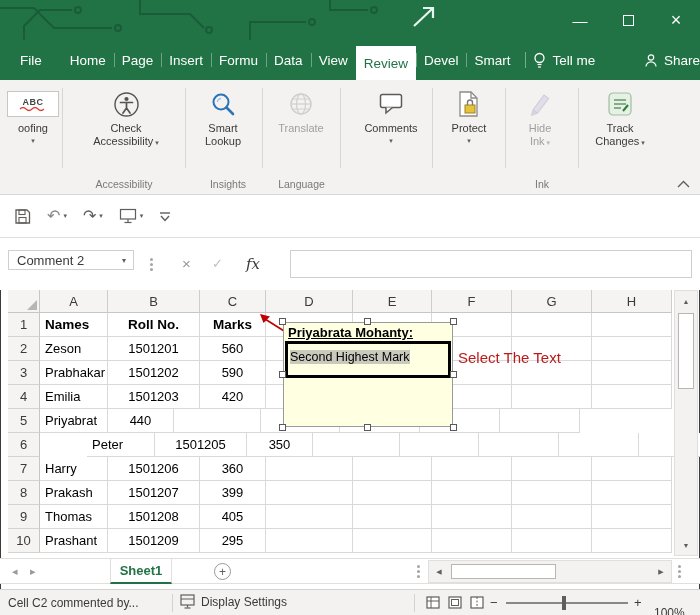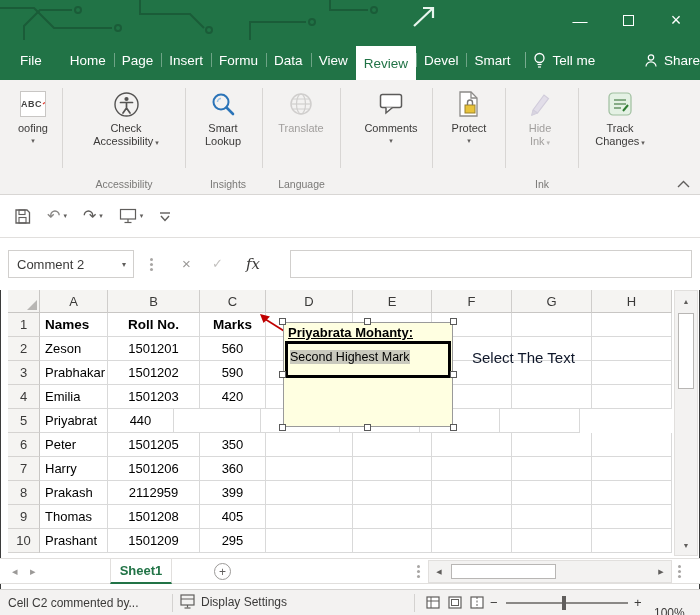--- a/index.html
+++ b/index.html
@@ -29,32 +29,32 @@
   .rsep { position:absolute; top:8px; bottom:26px; width:1px; background:#d8d6d4; }
   .rbtn { position:absolute; top:6px; display:flex; flex-direction:column; align-items:center; font-size:11px; color:#3b3a39; cursor:pointer; text-align:center; }
   .rbtn .ric { height:36px; display:flex; align-items:center; justify-content:center; }
   .rbtn .lbl { line-height:13px; }
   .rbtn.dis { color:#a19f9d; }
   .rbtn.dis svg { opacity:.45; }
   .chev { font-size:7px; color:#605e5c; margin-top:2px; }
   .chev.inline { margin:0 0 0 2px; }
   .rbtn.dis .chev { color:#b8b6b4; }
   .glabel { position:absolute; bottom:4px; text-align:center; font-size:10.5px; color:#7a7977; }
-  .abc-box { width:26px; height:26px; background:#fff; border:1px solid #c8c6c4; display:flex; flex-direction:row; align-items:center; justify-content:center; font-size:9px; font-weight:bold; color:#444; letter-spacing:.5px; }
+  .abc-box { width:52px; height:26px; background:#fff; border:1px solid #c8c6c4; display:flex; flex-direction:column; align-items:center; justify-content:center; font-size:9px; font-weight:bold; color:#444; letter-spacing:.5px; }
   .collapse-chev { position:absolute; right:10px; bottom:6px; cursor:pointer; }
 
   
   .quickbar { position:absolute; top:195px; left:0; width:700px; height:43px; background:#fff; border-bottom:1px solid #e1dfdd; display:flex; align-items:center; gap:16px; padding-left:14px; }
   .qitem { display:flex; align-items:center; gap:3px; color:#605e5c; cursor:pointer; }
   .uarrow { font-size:16px; line-height:16px; color:#605e5c; }
   .qchev { font-size:7px; color:#605e5c; }
 
   
   .fbar { position:absolute; top:238px; left:0; width:700px; height:52px; background:#fff; }
-  .namebox { position:absolute; left:8px; top:12px; width:126px; height:28px; border:1px solid #d1cfcd; background:#fff; display:flex; align-items:center; font-size:13px; color:#3b3a39; padding-left:8px; cursor:pointer; }
+  .namebox { position:absolute; left:8px; top:12px; width:126px; height:20px; border:1px solid #d1cfcd; background:#fff; display:flex; align-items:center; font-size:13px; color:#3b3a39; padding-left:8px; cursor:pointer; }
   .namebox .nb-chev { position:absolute; right:7px; font-size:8px; color:#605e5c; }
   .fdots { position:absolute; left:150px; top:20px; width:3px; height:3px; border-radius:50%; background:#a8a6a4; box-shadow:0 5px 0 #a8a6a4, 0 10px 0 #a8a6a4; }
   .fcancel { position:absolute; left:182px; top:17px; font-size:15px; color:#9a9896; cursor:pointer; }
   .fenter { position:absolute; left:212px; top:18px; font-size:13px; color:#c3c1bf; cursor:pointer; }
   .ffx { position:absolute; left:246px; top:17px; font-size:15px; font-style:italic; font-family:"DejaVu Serif", serif; color:#3b3a39; cursor:pointer; }
   .finput { position:absolute; left:290px; top:12px; width:402px; height:28px; border:1px solid #d1cfcd; background:#fff; font-size:13px; padding:5px 6px; cursor:text; }
 
   
   .grid { position:absolute; left:8px; top:290px; }
   #col-headers { display:flex; }
@@ -76,21 +76,21 @@
   
   .comment-box { position:absolute; left:283px; top:322px; width:170px; height:105px; background:#ffffe1; border:1px solid #9a9a9a; z-index:5; cursor:move; }
   .c-author { font-weight:bold; text-decoration:underline; font-size:13px; color:#000; padding:2px 0 0 4px; white-space:nowrap; }
   .c-selbox { position:absolute; left:1px; top:18px; width:166px; height:37px; border:3px solid #000; background:#ffffe1; padding:3px 2px; cursor:text; }
   .c-seltext { font-size:12.5px; color:#000; background:#c9c9bd; display:inline; }
   .hdl { position:absolute; width:7px; height:7px; background:#fff; border:1px solid #5a5a5a; z-index:6; cursor:pointer; }
   .h-tl{left:-5px;top:-5px;} .h-tc{left:calc(50% - 4px);top:-5px;} .h-tr{right:-5px;top:-5px;}
   .h-ml{left:-5px;top:calc(50% - 4px);} .h-mr{right:-5px;top:calc(50% - 4px);}
   .h-bl{left:-5px;bottom:-5px;} .h-bc{left:calc(50% - 4px);bottom:-5px;} .h-br{right:-5px;bottom:-5px;}
   .c-arrow { position:absolute; left:256px; top:312px; z-index:4; }
-  .overlay-text { position:absolute; left:458px; top:349px; font-size:15px; color:#0f172a; z-index:3;margin-left:14px; }
+  .overlay-text { position:absolute; left:458px; top:349px; font-size:15px; color:#b91c1c; z-index:3; }
 
   
   .sheetbar { position:absolute; top:558px; left:0; width:700px; height:26px; background:#fff; border-top:1px solid #e1dfdd; border-bottom:1px solid #e1dfdd; }
   .nav-arrow { position:absolute; top:6px; font-size:11px; color:#9b9997; cursor:pointer; }
   .sheet-tab { position:absolute; left:110px; top:0; width:62px; height:25px; background:#fff; border-left:1px solid #e1dfdd; border-right:1px solid #e1dfdd; border-bottom:2px solid #217346; color:#217346; font-weight:bold; font-size:13px; display:flex; align-items:center; justify-content:center; cursor:pointer; }
   .add-sheet { position:absolute; left:214px; top:4px; width:17px; height:17px; border:1px solid #9b9997; border-radius:50%; color:#605e5c; font-size:12px; display:flex; align-items:center; justify-content:center; cursor:pointer; }
   .tabsplit { position:absolute; left:417px; top:6px; width:3px; height:3px; border-radius:50%; background:#a8a6a4; box-shadow:0 5px 0 #a8a6a4, 0 10px 0 #a8a6a4; cursor:col-resize; }
   .hscroll { position:absolute; left:428px; top:1px; width:244px; height:23px; background:#f3f2f1; border:1px solid #e1dfdd; }
   .hs-left, .hs-right { position:absolute; top:0; width:20px; height:21px; display:flex; align-items:center; justify-content:center; font-size:7px; color:#605e5c; cursor:pointer; }
   .hs-left { left:0; } .hs-right { right:0; }
@@ -397,21 +397,21 @@
           <div class="cell al" style="width: 68px;">Priyabrat</div>
           <div class="cell" style="width: 66px;">440</div>
           <div class="cell" style="width: 87px;"></div>
           <div class="cell" style="width: 79px;"></div>
           <div class="cell" style="width: 80px;"></div>
           <div class="cell" style="width: 80px;"></div>
           <div class="cell" style="width: 80px;"></div>
         </div>
         <div class="grow">
           <div class="rowh">6</div>
-          <div class="cell al" style="width: 68px;">Peter</div>
+          <div class="cell al" style="width: 68px; margin-left: 47px;">Peter</div>
           <div class="cell" style="width: 92px;">1501205</div>
           <div class="cell" style="width: 66px;">350</div>
           <div class="cell" style="width: 87px;"></div>
           <div class="cell" style="width: 79px;"></div>
           <div class="cell" style="width: 80px;"></div>
           <div class="cell" style="width: 80px;"></div>
           <div class="cell" style="width: 80px;"></div>
         </div>
         <div class="grow">
           <div class="rowh">7</div>
@@ -420,21 +420,21 @@
           <div class="cell" style="width: 66px;">360</div>
           <div class="cell" style="width: 87px;"></div>
           <div class="cell" style="width: 79px;"></div>
           <div class="cell" style="width: 80px;"></div>
           <div class="cell" style="width: 80px;"></div>
           <div class="cell" style="width: 80px;"></div>
         </div>
         <div class="grow">
           <div class="rowh">8</div>
           <div class="cell al" style="width: 68px;">Prakash</div>
-          <div class="cell" style="width: 92px;">2112959</div>
+          <div class="cell" style="width: 92px;">1501207</div>
           <div class="cell" style="width: 66px;">399</div>
           <div class="cell" style="width: 87px;"></div>
           <div class="cell" style="width: 79px;"></div>
           <div class="cell" style="width: 80px;"></div>
           <div class="cell" style="width: 80px;"></div>
           <div class="cell" style="width: 80px;"></div>
         </div>
         <div class="grow">
           <div class="rowh">9</div>
           <div class="cell al" style="width: 68px;">Thomas</div>

